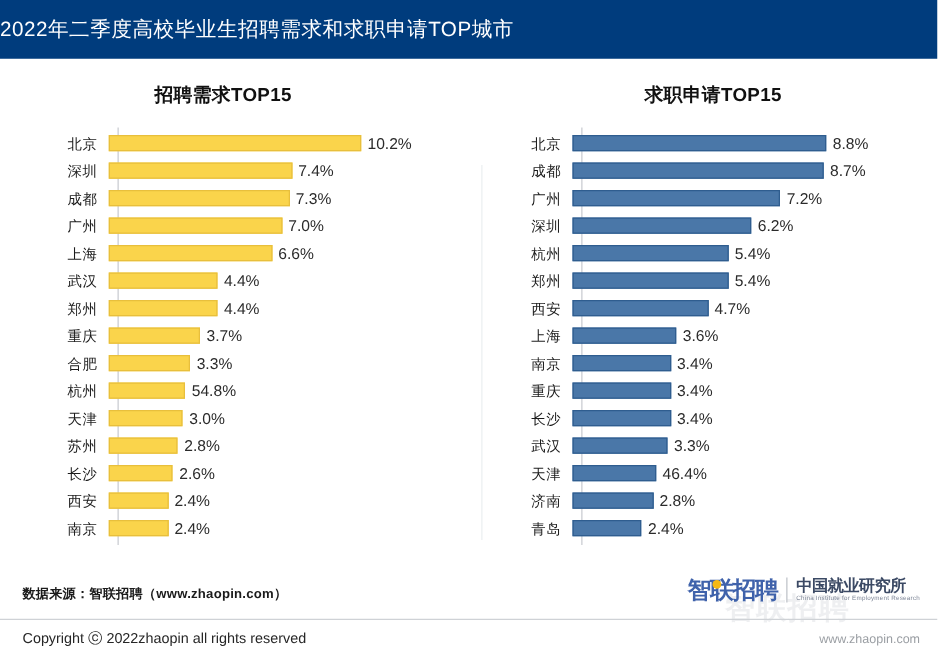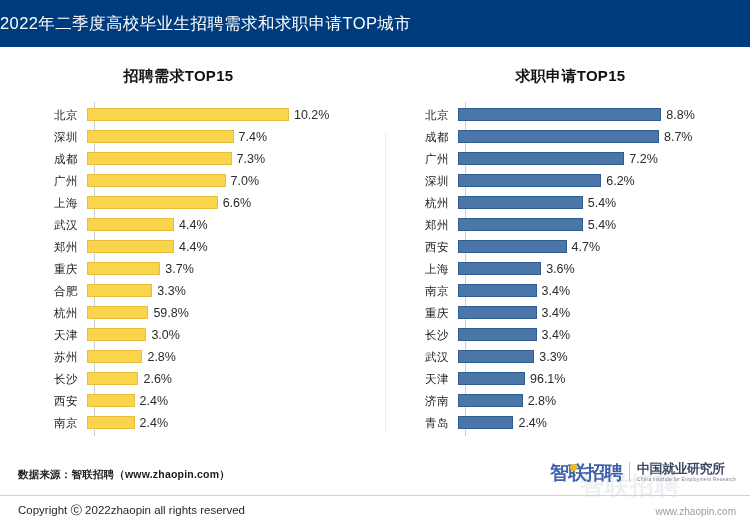--- a/index.html
+++ b/index.html
@@ -300,21 +300,21 @@
               <div class="row-label row-label-left">合肥</div>
               <div class="bar-wrap">
                 <div class="bar bar-yellow" style="width: 65.34px;"></div>
                 <div class="bar-value">3.3%</div>
               </div>
             </div>
             <div class="row">
               <div class="row-label row-label-left">杭州</div>
               <div class="bar-wrap">
                 <div class="bar bar-yellow" style="width: 61.38px;"></div>
-                <div class="bar-value">59.8%</div>
+                <div class="bar-value">54.8%</div>
               </div>
             </div>
             <div class="row">
               <div class="row-label row-label-left">天津</div>
               <div class="bar-wrap">
                 <div class="bar bar-yellow" style="width: 59.4px;"></div>
                 <div class="bar-value">3.0%</div>
               </div>
             </div>
             <div class="row">
@@ -435,21 +435,21 @@
               <div class="row-label row-label-right">武汉</div>
               <div class="bar-wrap">
                 <div class="bar bar-blue" style="width: 76.23px;"></div>
                 <div class="bar-value">3.3%</div>
               </div>
             </div>
             <div class="row">
               <div class="row-label row-label-right">天津</div>
               <div class="bar-wrap">
                 <div class="bar bar-blue" style="width: 66.99px;"></div>
-                <div class="bar-value">96.1%</div>
+                <div class="bar-value">46.4%</div>
               </div>
             </div>
             <div class="row">
               <div class="row-label row-label-right">济南</div>
               <div class="bar-wrap">
                 <div class="bar bar-blue" style="width: 64.68px;"></div>
                 <div class="bar-value">2.8%</div>
               </div>
             </div>
             <div class="row">

